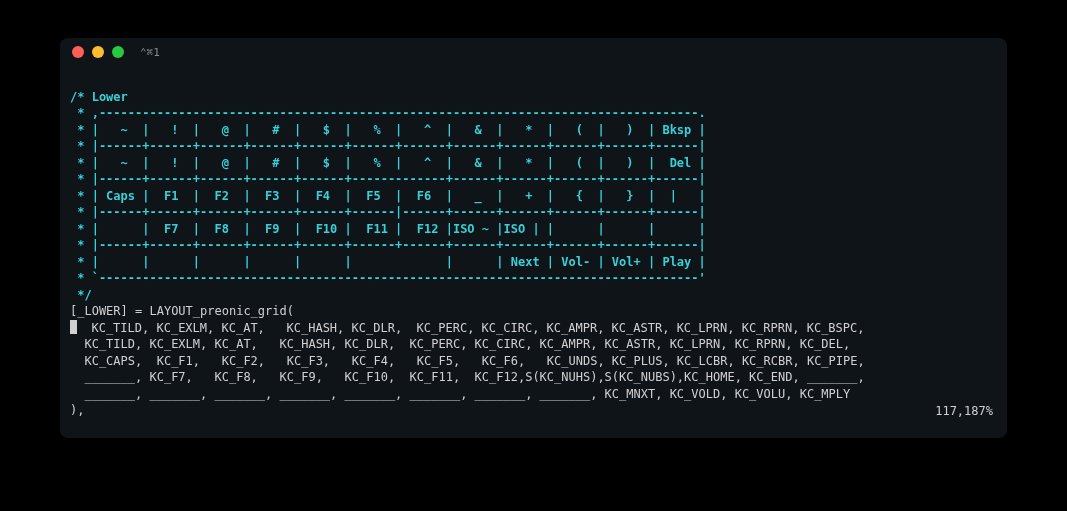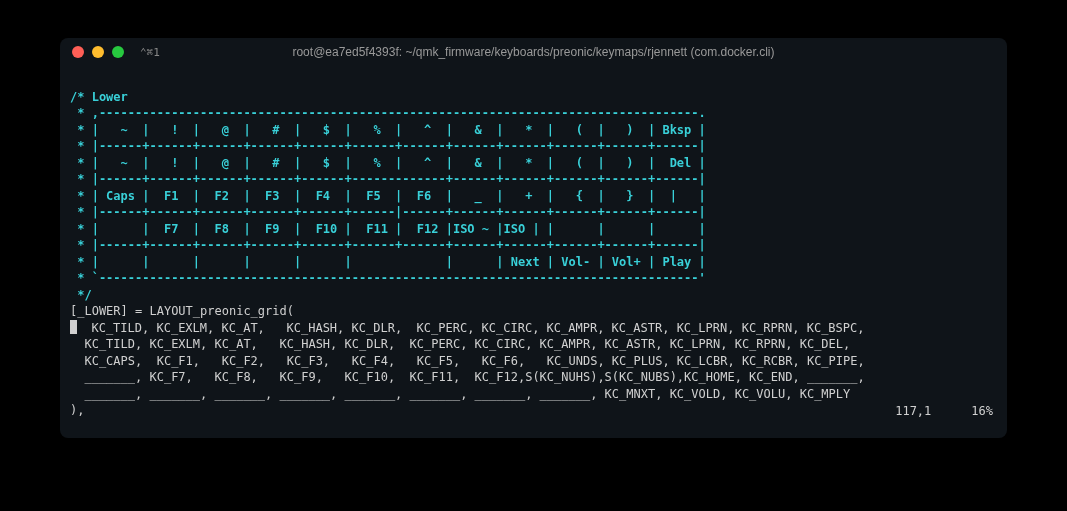--- a/index.html
+++ b/index.html
@@ -76,34 +76,33 @@
     vertical-align: -2px;
   }
   .statusbar {
     position: absolute;
     right: 14px;
     bottom: 2px;
     color: #d0d0d0;
     font-size: 12px;
     font-family: "SF Mono","Menlo",monospace;
   }
-  .statusbar span { margin-left: 40px; }
+  .statusbar span { }
 </style>
 </head>
 <body>
 
 <div class="window">
   <div class="titlebar">
     <div class="traffic-lights">
       <div class="traffic-light tl-close"></div>
       <div class="traffic-light tl-min"></div>
       <div class="traffic-light tl-max"></div>
     </div>
     <div class="titlebar-shortcut">⌃⌘1</div>
-    <div class="titlebar-title">root@ea7ed5f4393f: ~/qmk_firmware/keyboards/preonic/keymaps/rjennett (com.docker.cli)</div>
   </div>
 
   <div class="terminal">
 <span class="cyan">/* Lower</span>
 <span class="cyan"> * ,-----------------------------------------------------------------------------------.</span>
 <span class="cyan"> * |   ~  |   !  |   @  |   #  |   $  |   %  |   ^  |   &amp;  |   *  |   (  |   )  | Bksp |</span>
 <span class="cyan"> * |------+------+------+------+------+------+------+------+------+------+------+------|</span>
 <span class="cyan"> * |   ~  |   !  |   @  |   #  |   $  |   %  |   ^  |   &amp;  |   *  |   (  |   )  |  Del |</span>
 <span class="cyan"> * |------+------+------+------+------+-------------+------+------+------+------+------|</span>
 <span class="cyan"> * | Caps |  F1  |  F2  |  F3  |  F4  |  F5  |  F6  |   _  |   +  |   {  |   }  |  |   |</span>
@@ -114,16 +113,16 @@
 <span class="cyan"> * `-----------------------------------------------------------------------------------'</span>
 <span class="cyan"> */</span>
 <span class="plain">[_LOWER] = LAYOUT_preonic_grid(</span>
 <span class="cursor"></span><span class="plain">  KC_TILD, KC_EXLM, KC_AT,   KC_HASH, KC_DLR,  KC_PERC, KC_CIRC, KC_AMPR, KC_ASTR, KC_LPRN, KC_RPRN, KC_BSPC,</span>
 <span class="plain">  KC_TILD, KC_EXLM, KC_AT,   KC_HASH, KC_DLR,  KC_PERC, KC_CIRC, KC_AMPR, KC_ASTR, KC_LPRN, KC_RPRN, KC_DEL,</span>
 <span class="plain">  KC_CAPS,  KC_F1,   KC_F2,   KC_F3,   KC_F4,   KC_F5,   KC_F6,   KC_UNDS, KC_PLUS, KC_LCBR, KC_RCBR, KC_PIPE,</span>
 <span class="plain">  _______, KC_F7,   KC_F8,   KC_F9,   KC_F10,  KC_F11,  KC_F12,S(KC_NUHS),S(KC_NUBS),KC_HOME, KC_END, _______,</span>
 <span class="plain">  _______, _______, _______, _______, _______, _______, _______, _______, KC_MNXT, KC_VOLD, KC_VOLU, KC_MPLY</span>
 <span class="plain">),</span>
     <div class="statusbar">
-      <span>117,1</span><span>16%</span>
+      <span>117,1</span><span>87%</span>
     </div>
   </div>
 </div>
 
 </body></html>

